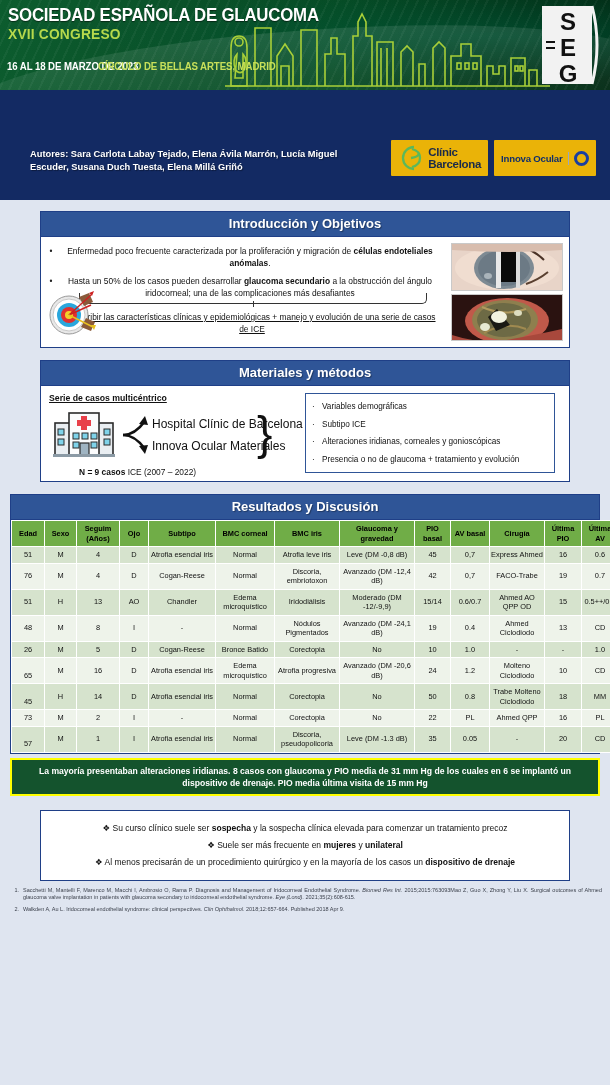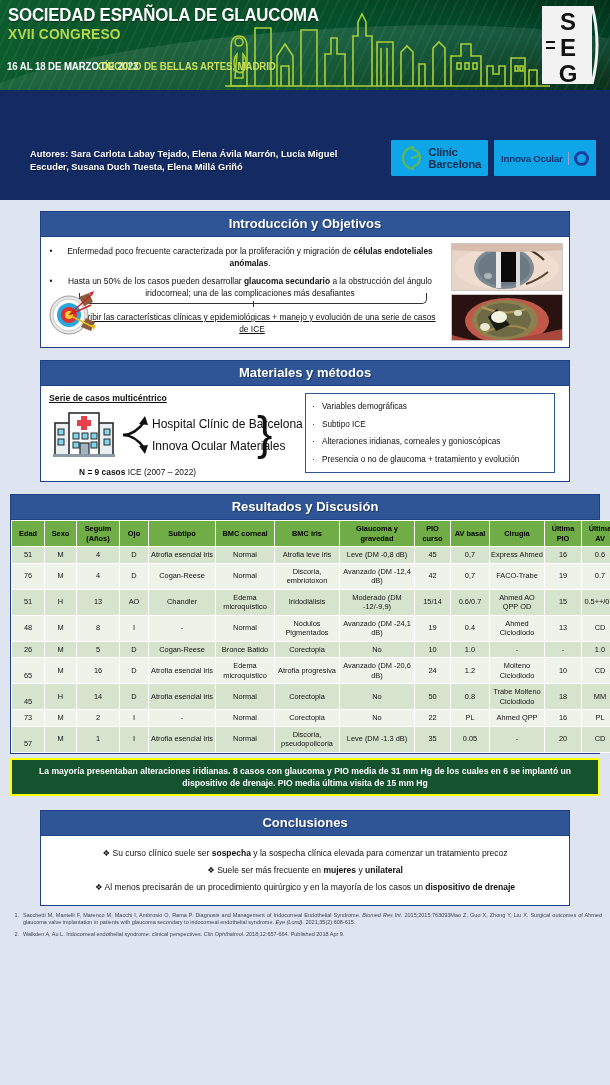--- a/index.html
+++ b/index.html
@@ -66,21 +66,21 @@
     text-align:center;font-size:15px;font-weight:bold;line-height:19px;
     padding:0 28px;letter-spacing:.1px;
     text-shadow:1px 1px 1px rgba(0,0,0,.45);
   }
   .authors{
     position:absolute;left:30px;top:58px;width:340px;
     font-size:9.3px;font-weight:bold;line-height:12.5px;
     text-shadow:1px 1px 1px rgba(0,0,0,.4);
   }
   .logos{position:absolute;right:14px;top:50px;display:flex;gap:6px;align-items:stretch;}
-  .logo-box{background:#0ea5e9;display:flex;align-items:center;padding:4px 7px;border-radius:1px;}
+  .logo-box{background:#eab308;display:flex;align-items:center;padding:4px 7px;border-radius:1px;}
   .clinic-txt{font-size:11.5px;font-weight:bold;line-height:12px;color:#1b2a4a;letter-spacing:-.3px;}
   .innova-txt{font-size:9.6px;font-weight:bold;color:#12306b;letter-spacing:-.2px;}
   .innova-bar{display:inline-block;width:1.5px;height:13px;background:#9aa7c2;margin:0 5px;vertical-align:-3px;}
 
   
   .section{
     background:#fff;border:1.4px solid #1f3f87;box-sizing:border-box;
   }
   .sec-head{
     background:#2f5597;color:#fff;text-align:center;font-weight:bold;
@@ -372,21 +372,21 @@
     <thead>
         <tr id="thead-row">
           <th style="width: 30px;">Edad</th>
           <th style="width: 29px;">Sexo</th>
           <th style="width: 40px;">Seguim (Años)</th>
           <th style="width: 26px;">Ojo</th>
           <th style="width: 64px;">Subtipo</th>
           <th style="width: 56px;">BMC corneal</th>
           <th style="width: 62px;">BMC iris</th>
           <th style="width: 72px;">Glaucoma y gravedad</th>
-          <th style="width: 33px;">PIO curso</th>
+          <th style="width: 33px;">PIO basal</th>
           <th style="width: 36px;">AV basal</th>
           <th style="width: 52px;">Cirugía</th>
           <th style="width: 34px;">Última PIO</th>
           <th style="width: 34px;">Última AV</th>
         </tr>
       </thead>
     <tbody id="tbody">
         <tr class="rowA">
           <td>51</td>
           <td>M</td>
@@ -522,21 +522,20 @@
           <td>20</td>
           <td>CD</td>
         </tr>
       </tbody>
   </table>
 </div>
 <div class="summary">La mayoría presentaban alteraciones iridianas. 8 casos con glaucoma y PIO media de 31 mm Hg de los cuales en 6 se implantó un dispositivo de drenaje. PIO media última visita de 15 mm Hg</div>
 
 <div class="wrap">
   <div class="section" id="conclusiones">
-    <div class="sec-head">Conclusiones</div>
     <div class="conc-body">
       <div class="conc-item">
         <span>❖</span>
         <span>Su curso clínico suele ser </span><b>sospecha</b><span> y la sospecha clínica elevada para comenzar un tratamiento precoz</span>
       </div>
       <div class="conc-item">
         <span>❖</span>
         <span>Suele ser más frecuente en </span><b>mujeres</b><span> y </span><b>unilateral</b>
       </div>
       <div class="conc-item">

